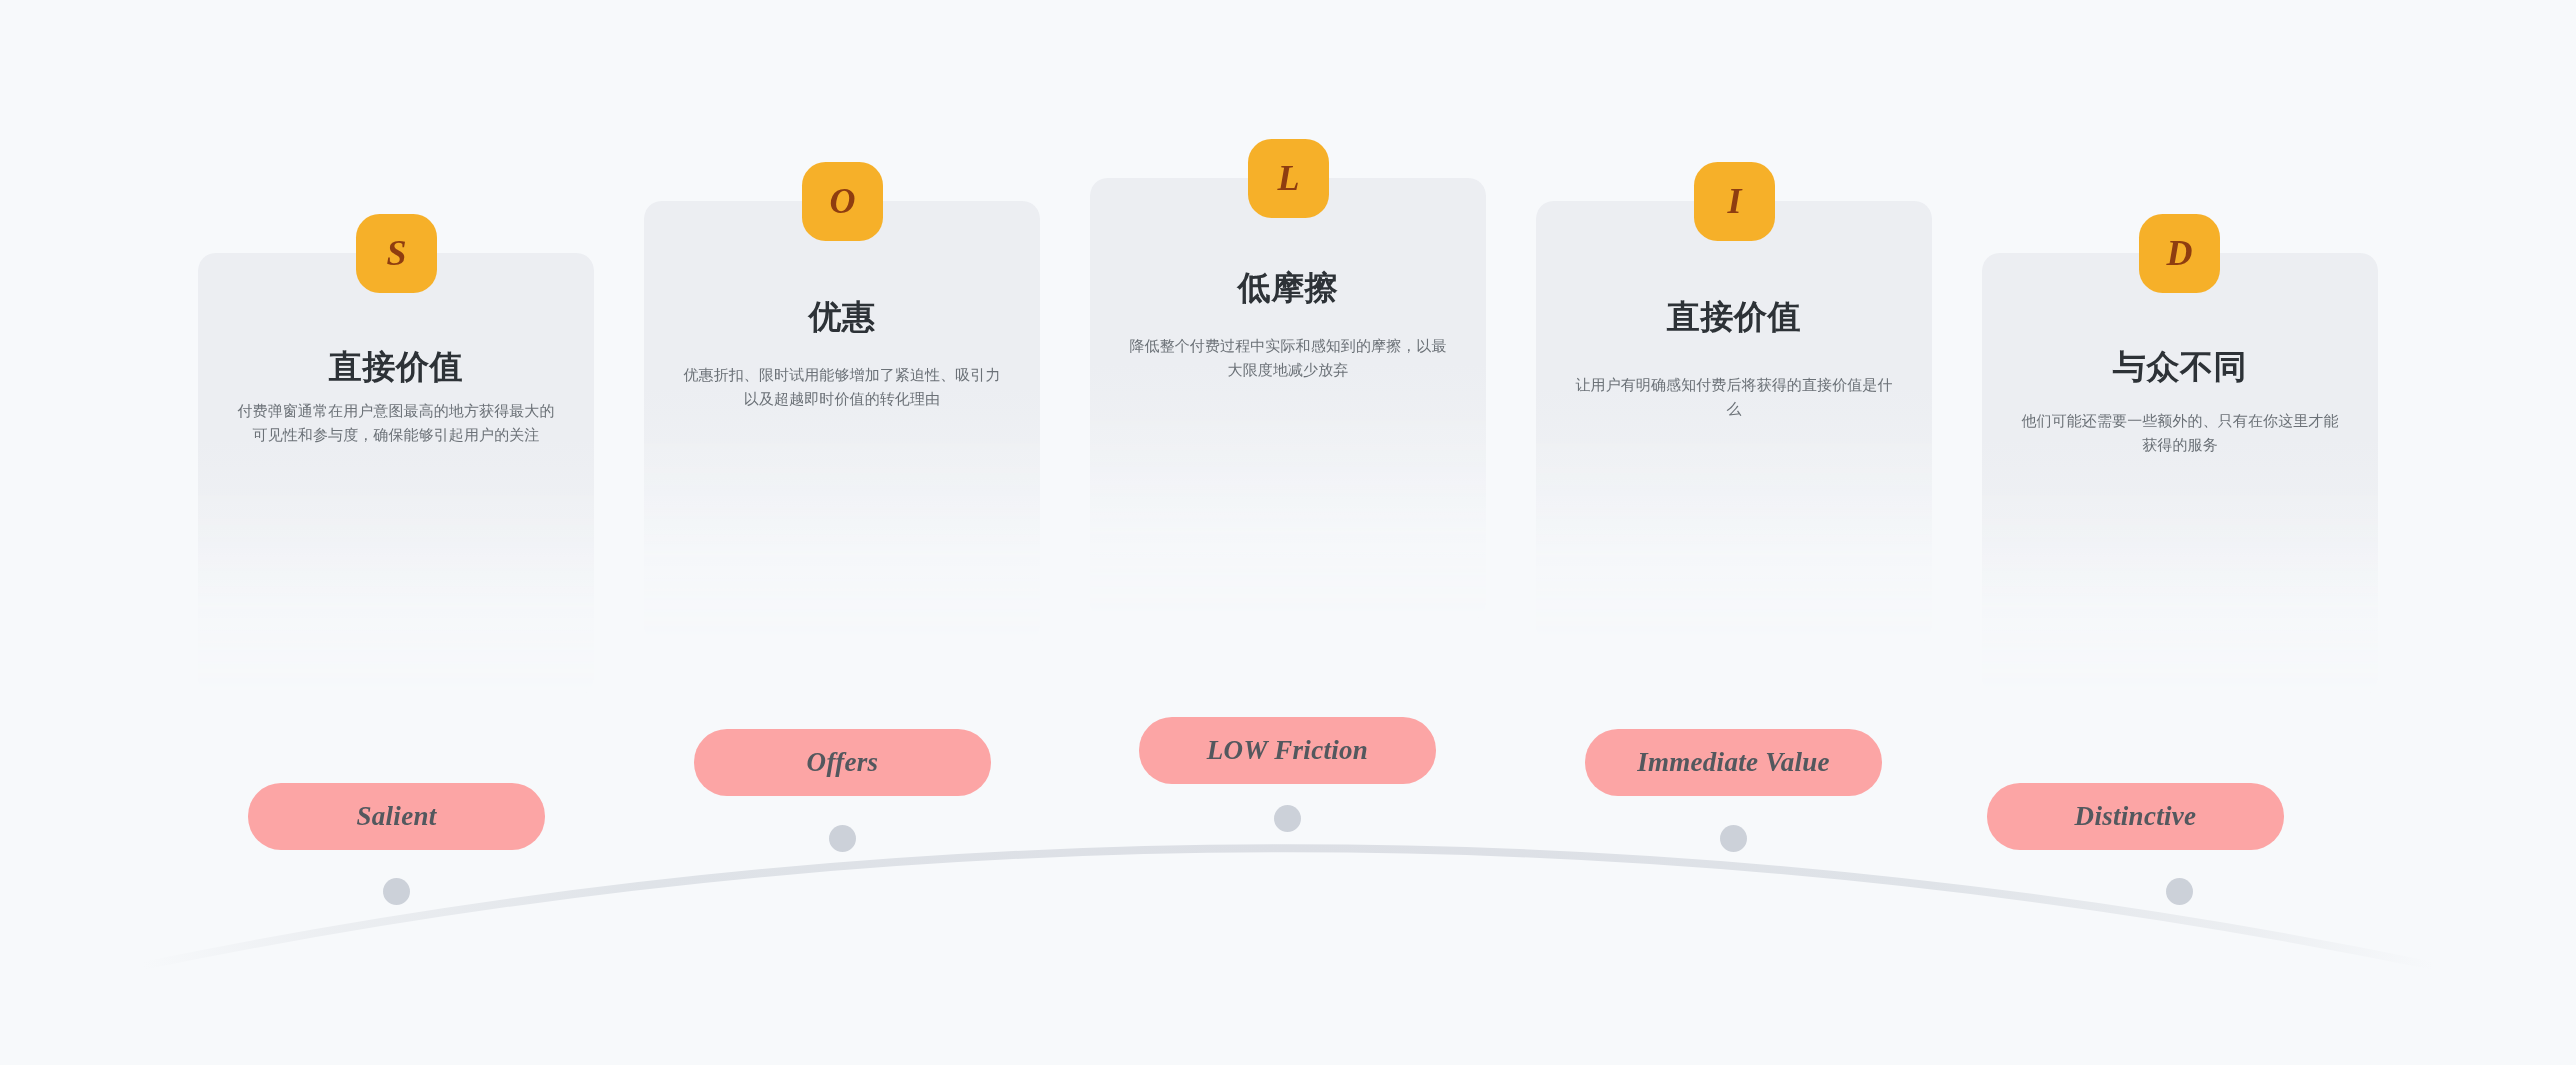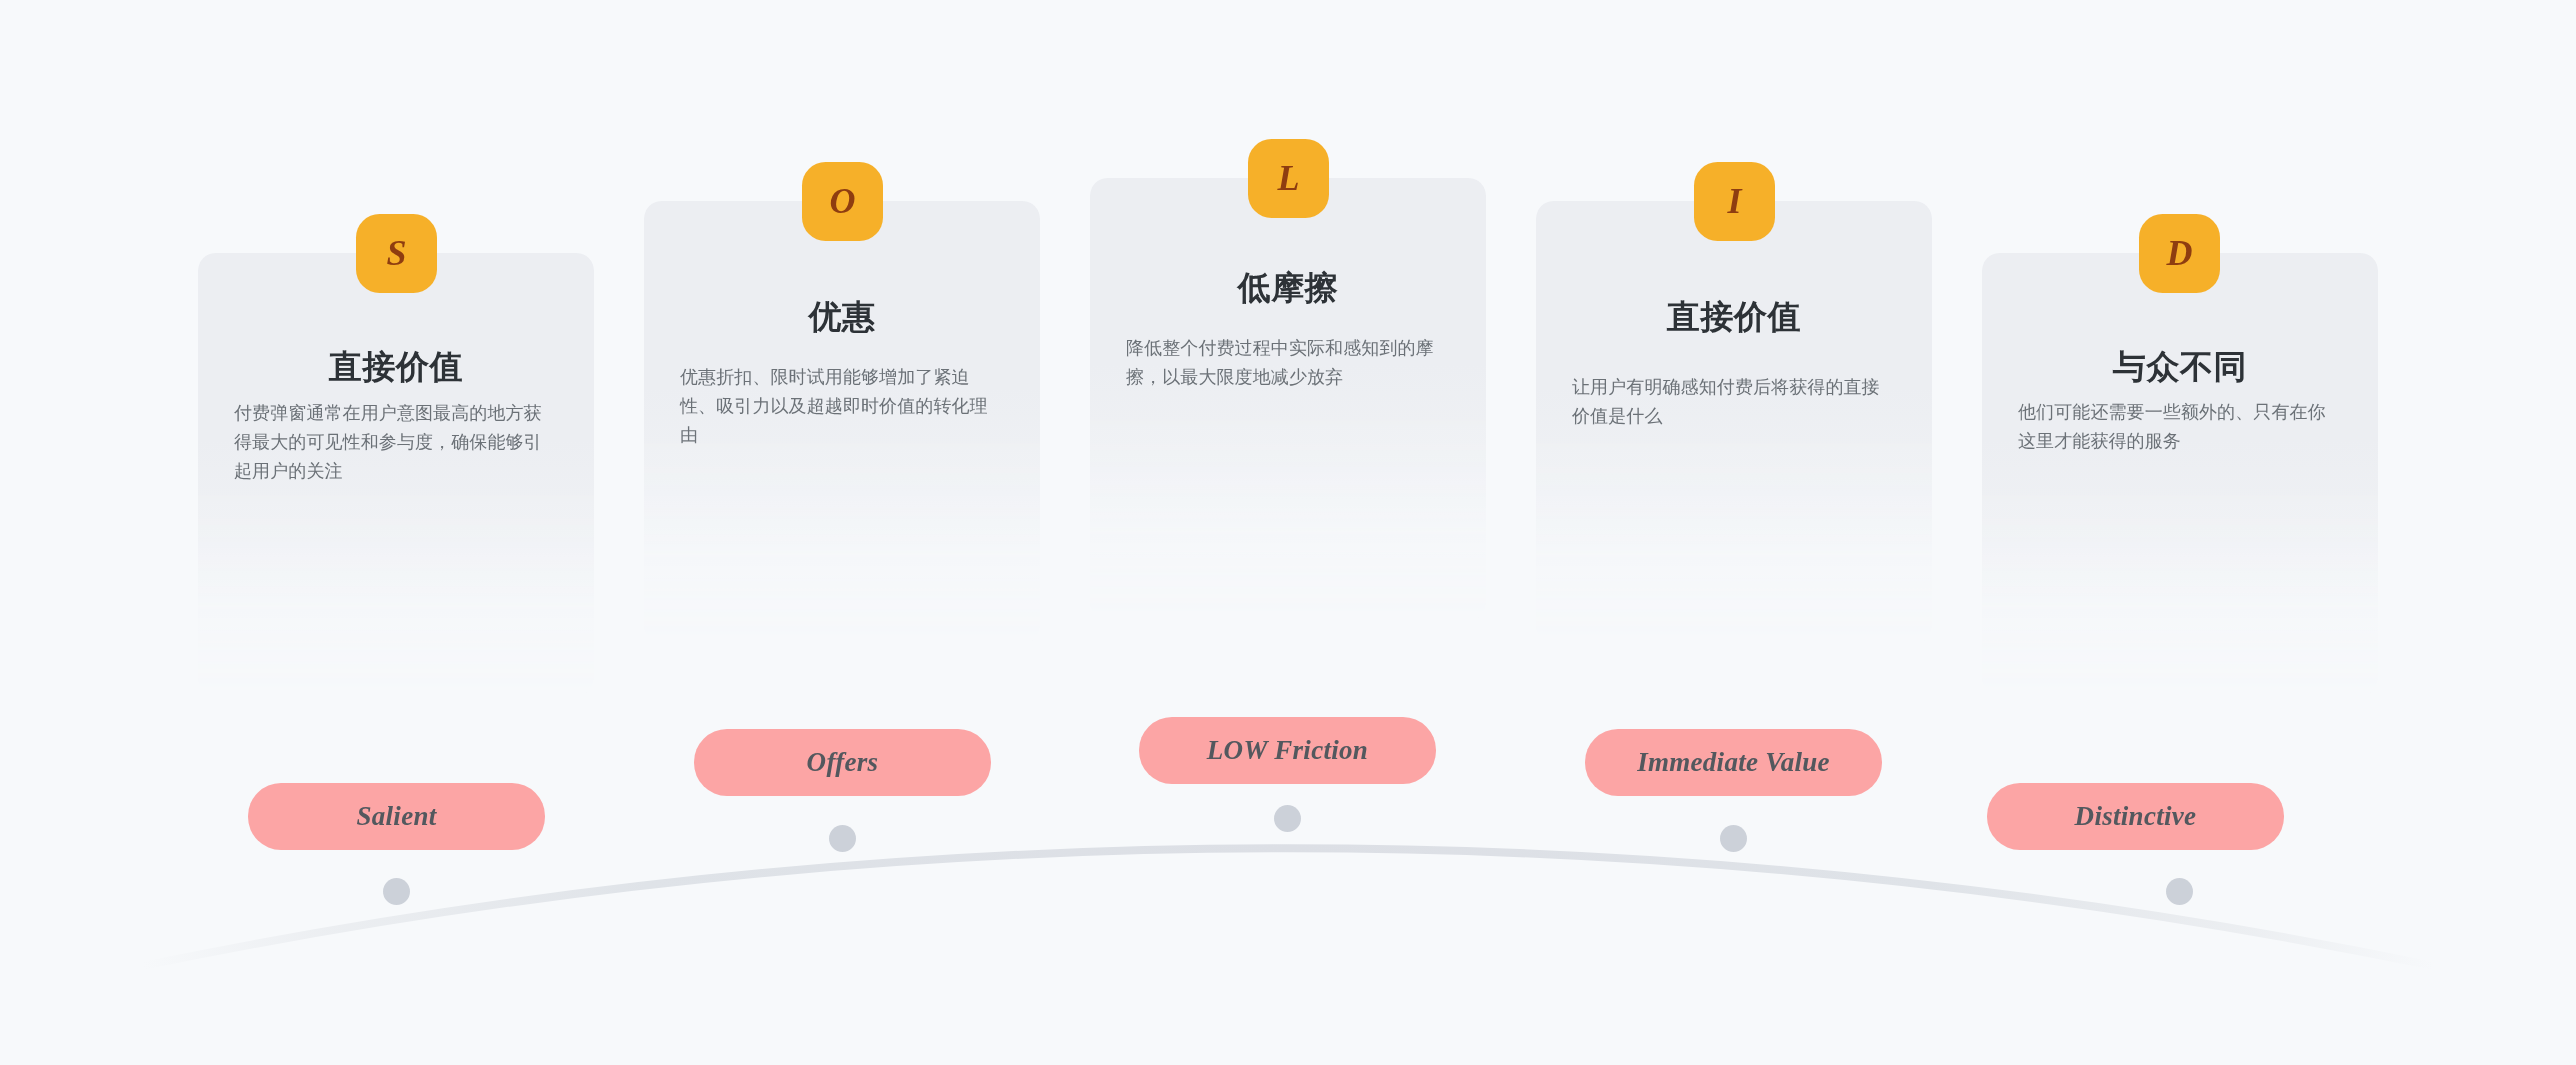--- a/index.html
+++ b/index.html
@@ -56,22 +56,22 @@
     text-align: center;
     font-size: 33px;
     font-weight: 700;
     color: #2d3237;
     letter-spacing: 0.6px;
     line-height: 1.2;
     margin: 0;
   }
 
   .card-desc {
-    text-align: left;
-    font-size: 18px;
+    text-align: center;
+    font-size: 15px;
     font-weight: 400;
     color: #6b7177;
     line-height: 1.62;
     margin: 0;
     letter-spacing: 0.1px;
   }
 
   
   .badge {
     position: absolute;
@@ -171,21 +171,21 @@
   <div class="card" style="left:1536px; top:201px; height:443px; padding-top:96px;">
     <div class="card-title">直接价值</div>
     <div class="card-desc" style="margin-top:36px;">让用户有明确感知付费后将获得的直接价值是什么</div>
   </div>
   <div class="badge" style="left:1694px; top:162px;">
     <span class="badge-letter">I</span>
   </div>
 
   <div class="card" style="left:1982px; top:253px; height:443px; padding-top:94px;">
     <div class="card-title">与众不同</div>
-    <div class="card-desc" style="margin-top:12px;font-family:Liberation Mono, monospace;">他们可能还需要一些额外的、只有在你这里才能获得的服务</div>
+    <div class="card-desc" style="margin-top:22px;">他们可能还需要一些额外的、只有在你这里才能获得的服务</div>
   </div>
   <div class="badge" style="left:2139px; top:214px;">
     <span class="badge-letter">D</span>
   </div>
 
   <div class="pill" style="left:248px; top:783px; width:297px;">
     <span class="pill-label">Salient</span>
   </div>
 
   <div class="pill" style="left:694px; top:729px; width:297px;">

